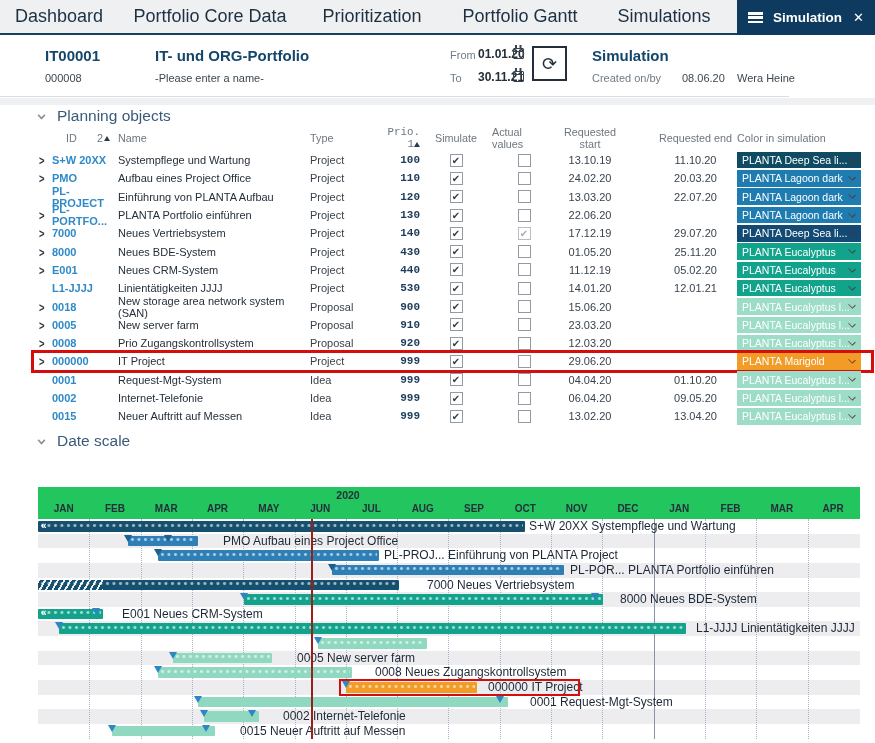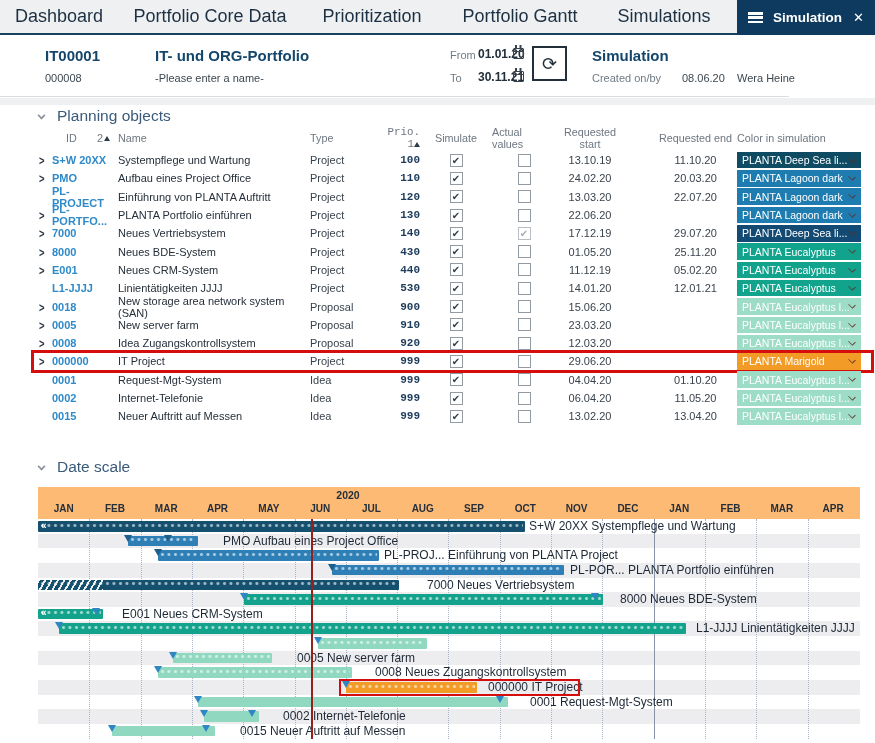--- a/index.html
+++ b/index.html
@@ -63,21 +63,21 @@
   .t-row .c-prio { font-weight:bold; color:#1c3a5a; }
   .t-row .c-start, .t-row .c-end { color:#39424c; }
   .cb { width:13px; height:13px; border:1px solid #949aa2; background:#fff; font-family:"DejaVu Sans",sans-serif; font-size:10px; line-height:11px; text-align:center; color:#333d47; cursor:pointer; }
   .cb.dis { color:#a7adb3; border-color:#b9bec4; }
   .dd { width:124px; height:16.5px; display:flex; align-items:center; color:#fff; font-size:10.5px; padding-left:5px; position:relative; cursor:pointer; }
   .dd-ch { position:absolute; right:6px; top:4px; width:6px; height:6px; border-right:1.8px solid rgba(96,44,38,.85); border-bottom:1.8px solid rgba(96,44,38,.85); transform:rotate(45deg) scaleY(.8); }
   .hl::after { content:""; position:absolute; left:31px; right:1px; top:-2px; bottom:-2px; border:3px solid #d60d0d; pointer-events:none; }
 
   
   .gantt { position:absolute; left:38px; top:487px; width:822px; height:253px; background:#fff; }
-  .g-head { position:absolute; top:0; left:0; width:822px; height:32px; background:#fdba74; }
+  .g-head { position:absolute; top:0; left:0; width:822px; height:32px; background:#22c55e; }
   .g-year { position:absolute; top:2px; left:288px; width:44px; text-align:center; font-size:10.5px; font-weight:bold; color:#242f3b; }
   .g-month { position:absolute; top:16px; height:13px; text-align:center; font-size:10px; font-weight:bold; color:#242f3b; }
   .g-rows { position:absolute; top:32px; left:0; width:822px; height:220px; overflow:hidden; }
   .g-stripe { position:absolute; left:0; width:822px; height:14.64px; }
   .g-stripe.alt { background:#ededf0; }
   .g-grid { position:absolute; top:0; height:220px; width:0; border-left:1px dotted #a9b4c8; }
   .g-yearline { position:absolute; top:0; height:220px; width:0; border-left:1px solid #8893a8; }
   .g-today { position:absolute; top:0; height:220px; width:2px; background:#96201c; z-index:5; }
   .g-bar { position:absolute; height:10.5px; border-radius:1px; z-index:2; cursor:pointer; }
   .g-bar.pat::before { content:""; position:absolute; left:2px; right:2px; top:1.5px; height:5px;
@@ -195,21 +195,21 @@
       <div class="c c-color">
         <div class="dd" style="background: rgb(30, 124, 176);">
           <div style="overflow: hidden; white-space: nowrap;">PLANTA Lagoon dark</div>
           <div class="dd-ch"></div>
         </div>
       </div>
     </div>
     <div class="t-row">
       <div class="c c-exp"></div>
       <div class="c c-id">PL-PROJECT</div>
-      <div class="c c-name">Einführung von PLANTA Auftritt</div>
+      <div class="c c-name">Einführung von PLANTA Aufbau</div>
       <div class="c c-type">Project</div>
       <div class="c c-prio">120</div>
       <div class="c c-sim">
         <div class="cb">✔</div>
       </div>
       <div class="c c-act">
         <div class="cb"></div>
       </div>
       <div class="c c-start">13.03.20</div>
       <div class="c c-end">22.07.20</div>
@@ -363,21 +363,21 @@
       <div class="c c-color">
         <div class="dd" style="background: rgb(157, 220, 198);">
           <div style="overflow: hidden; white-space: nowrap;">PLANTA Eucalyptus l...</div>
           <div class="dd-ch"></div>
         </div>
       </div>
     </div>
     <div class="t-row">
       <div class="c c-exp"><div class="exp-icon">&gt;</div></div>
       <div class="c c-id">0008</div>
-      <div class="c c-name">Idea Zugangskontrollsystem</div>
+      <div class="c c-name">Prio Zugangskontrollsystem</div>
       <div class="c c-type">Proposal</div>
       <div class="c c-prio">920</div>
       <div class="c c-sim">
         <div class="cb">✔</div>
       </div>
       <div class="c c-act">
         <div class="cb"></div>
       </div>
       <div class="c c-start">12.03.20</div>
       <div class="c c-end"></div>
@@ -436,21 +436,21 @@
       <div class="c c-name">Internet-Telefonie</div>
       <div class="c c-type">Idea</div>
       <div class="c c-prio">999</div>
       <div class="c c-sim">
         <div class="cb">✔</div>
       </div>
       <div class="c c-act">
         <div class="cb"></div>
       </div>
       <div class="c c-start">06.04.20</div>
-      <div class="c c-end">11.05.20</div>
+      <div class="c c-end">09.05.20</div>
       <div class="c c-color">
         <div class="dd" style="background: rgb(157, 220, 198);">
           <div style="overflow: hidden; white-space: nowrap;">PLANTA Eucalyptus l...</div>
           <div class="dd-ch"></div>
         </div>
       </div>
     </div>
     <div class="t-row">
       <div class="c c-exp"></div>
       <div class="c c-id">0015</div>
@@ -467,21 +467,21 @@
       <div class="c c-end">13.04.20</div>
       <div class="c c-color">
         <div class="dd" style="background: rgb(157, 220, 198);">
           <div style="overflow: hidden; white-space: nowrap;">PLANTA Eucalyptus l...</div>
           <div class="dd-ch"></div>
         </div>
       </div>
     </div>
   </div>
 
-<div class="sec" style="top:458px">
+<div class="sec" style="top:432px">
   <span class="chev-down"></span>
   <span class="sec-title">Date scale</span>
 </div>
 
 <div class="gantt">
   <div class="g-head">
     <div class="g-year">2020</div>
     <div id="g-months">
         <div class="g-month" style="left: 0px; width: 51.3px;">JAN</div>
         <div class="g-month" style="left: 51.3px; width: 51.3px;">FEB</div>

